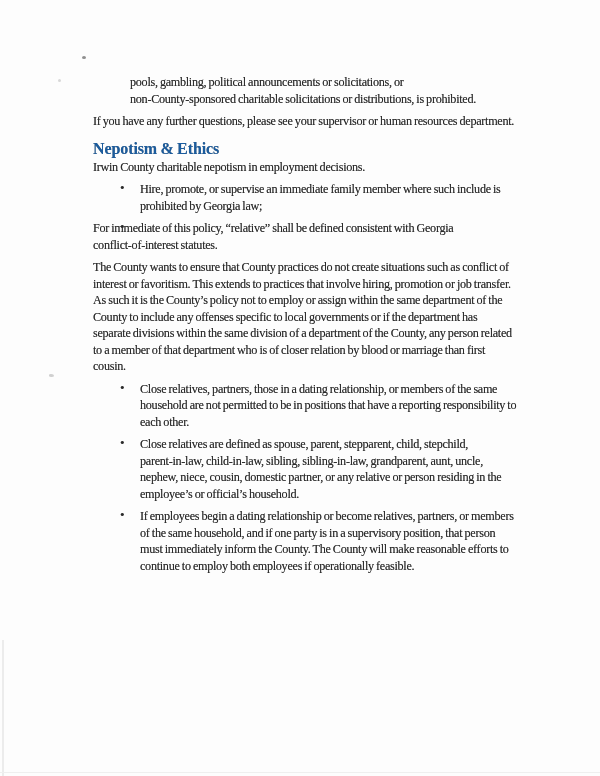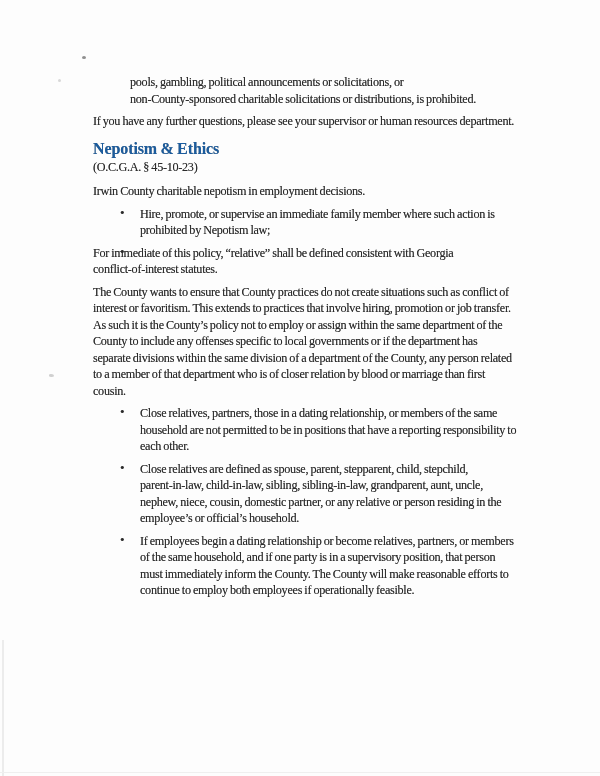--- a/index.html
+++ b/index.html
@@ -76,29 +76,28 @@
   <div class="speck speck-3"></div>
 
   <div class="content">
 
     <p class="para indent">pools, gambling, political announcements or solicitations, or non‑County‑sponsored charitable solicitations or distributions, is prohibited.</p>
 
     <p class="para">If you have any further questions, please see your supervisor or human resources department.</p>
 
     <h2 class="heading" style="color: rgb(27, 92, 158);">Nepotism &amp; Ethics</h2>
 
-    <p class="para subheading">(O.C.G.A. § 45-10-23)</p>
 
     <p class="para">Irwin County charitable nepotism in employment decisions.</p>
 
 
     <ul class="bullets">
       <li>
         <span class="bullet">•</span>
-        <span>Hire, promote, or supervise an immediate family member where such action is prohibited by Nepotism law;</span>
+        <span>Hire, promote, or supervise an immediate family member where such include is prohibited by Georgia law;</span>
       </li>
       <li>
         <span class="bullet">•</span>
       </li>
     </ul>
 
     <p class="para">For immediate of this policy, “relative” shall be defined consistent with Georgia conflict‑of‑interest statutes.</p>
 
 
     <p class="para">The County wants to ensure that County practices do not create situations such as conflict of interest or favoritism. This extends to practices that involve hiring, promotion or job transfer. As such it is the County’s policy not to employ or assign within the same department of the County to include any offenses specific to local governments or if the department has separate divisions within the same division of a department of the County, any person related to a member of that department who is of closer relation by blood or marriage than first cousin.</p>

